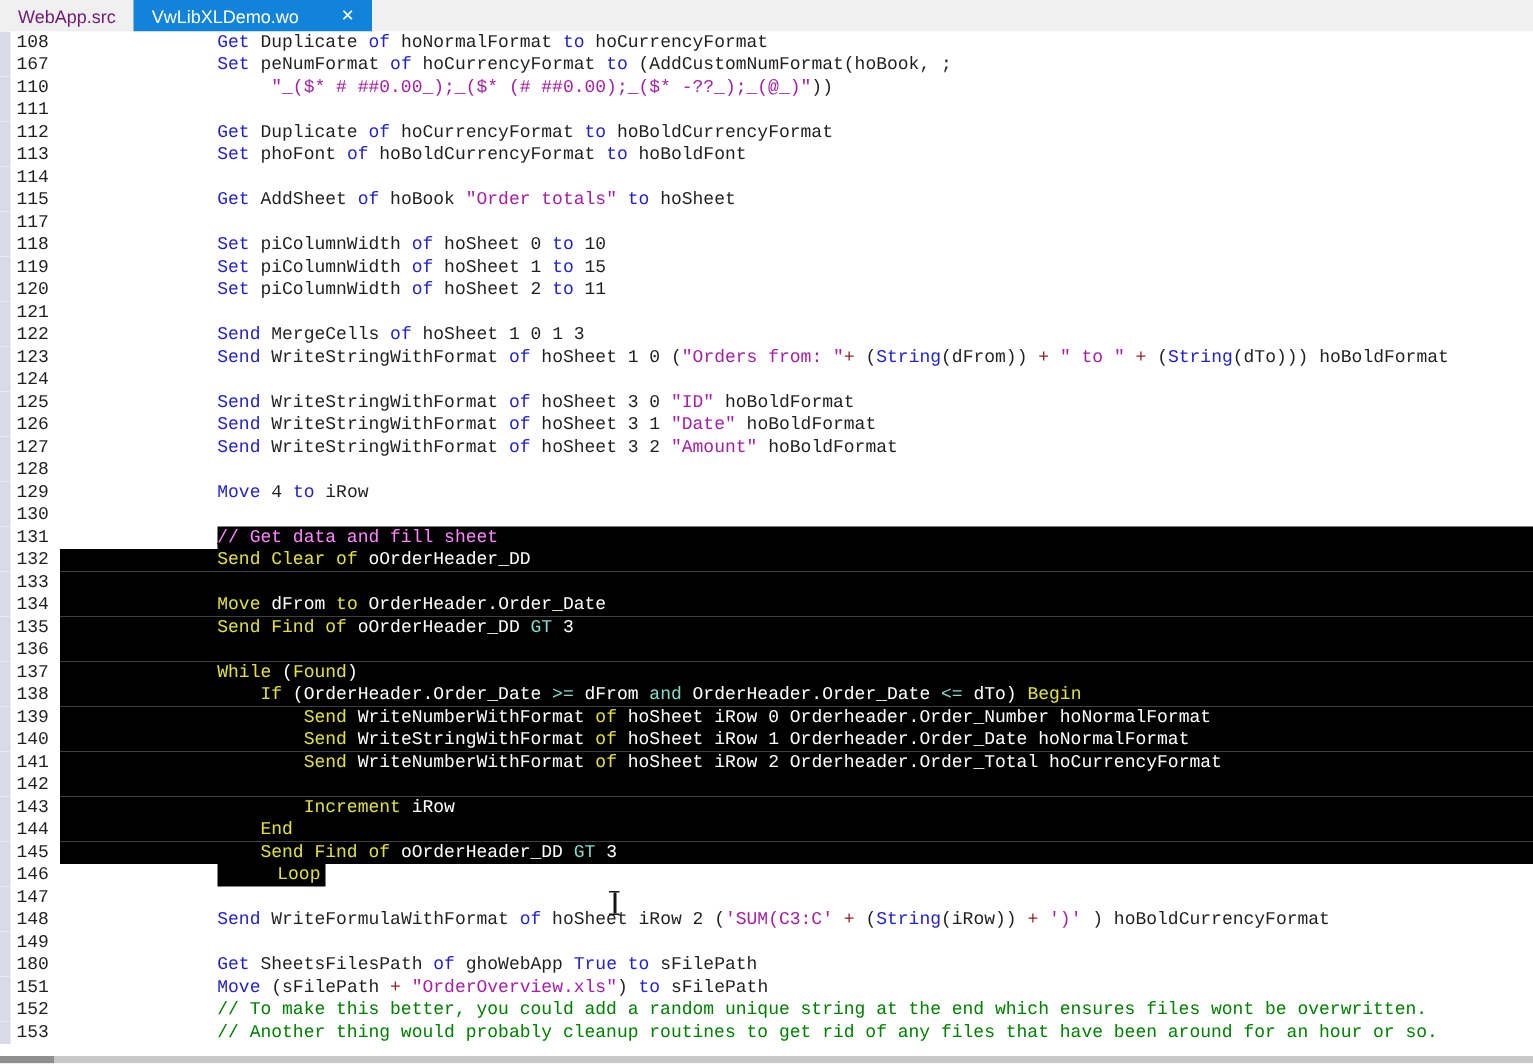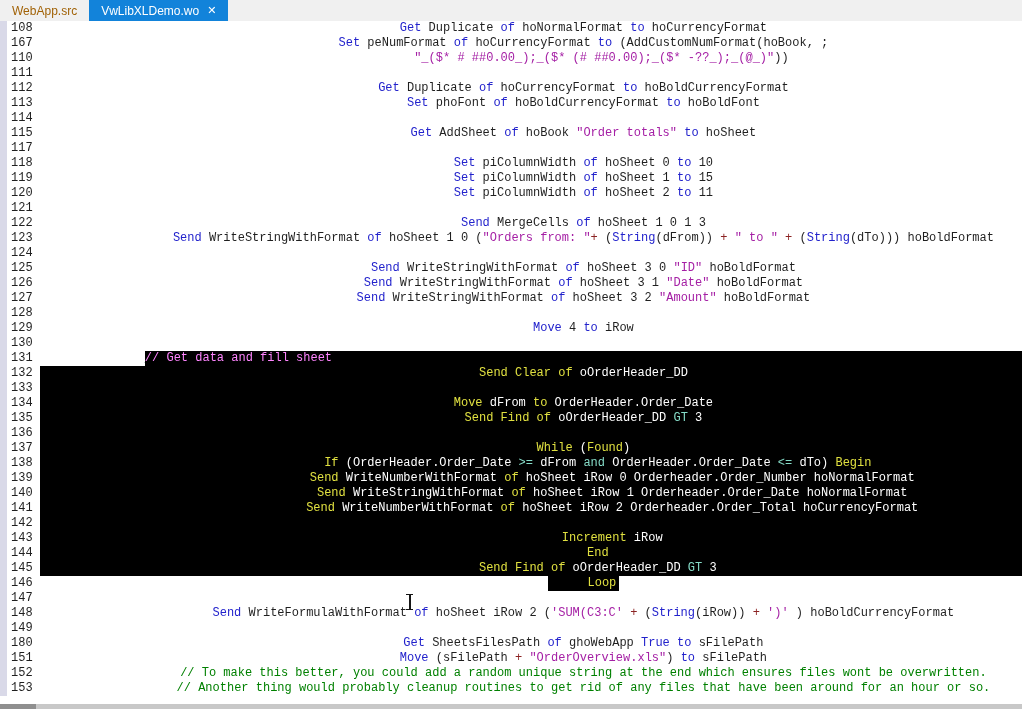--- a/index.html
+++ b/index.html
@@ -9,30 +9,30 @@
     font-family:"Liberation Mono","DejaVu Sans Mono",monospace;
     background:#fff;
   }
   
   .tabbar {
     height:21px; width:100%; background:#f0f0f0;
     display:flex; align-items:stretch;
     font-family:"Liberation Sans","DejaVu Sans",sans-serif; font-size:12px;
   }
   .tab { display:flex; align-items:center; padding:0 12px; cursor:default; }
-  .tab.inactive { color:#a16207; background:#f0f0f0; }
-  .tab.active { background:var(--tabactive); color:#fff; }
+  .tab.inactive { color:#701a75; background:#f0f0f0; }
+  .tab.active { background:var(--tabactive); color:#fff;gap:20px; }
   .tab .close { margin-left:8px; font-size:11px; font-weight:bold; color:#fff; }
   
   .editor { position:absolute; top:21px; left:0; width:1022px; bottom:0; overflow:hidden; background:#fff; }
   .line { display:flex; height:15px; line-height:15px; font-size:12px; }
   .gutter { width:40px; flex:none; display:flex; background:#fff; }
   .bpmargin { width:7px; flex:none; background:var(--gutterstrip); }
   .lnum { padding-left:4px; color:#1f1f1f; }
-  .code { flex:1 1 auto; display:flex; padding-left:4px; min-width:0;justify-content:center; }
+  .code { flex:1 1 auto; display:flex; padding-left:4px; min-width:0; }
   .code span { white-space:pre; }
   .tk-i { color:var(--plain); }
   .tk-k { color:var(--kw); }
   .tk-s { color:var(--str); }
   .tk-c { color:var(--com); }
   .tk-o { color:var(--op); }
   .sel { background:var(--selbg); }
   .sel .tk-i { color:var(--selplain); }
   .sel .tk-k { color:var(--selkw); }
   .sel .tk-c { color:var(--selcom); }

